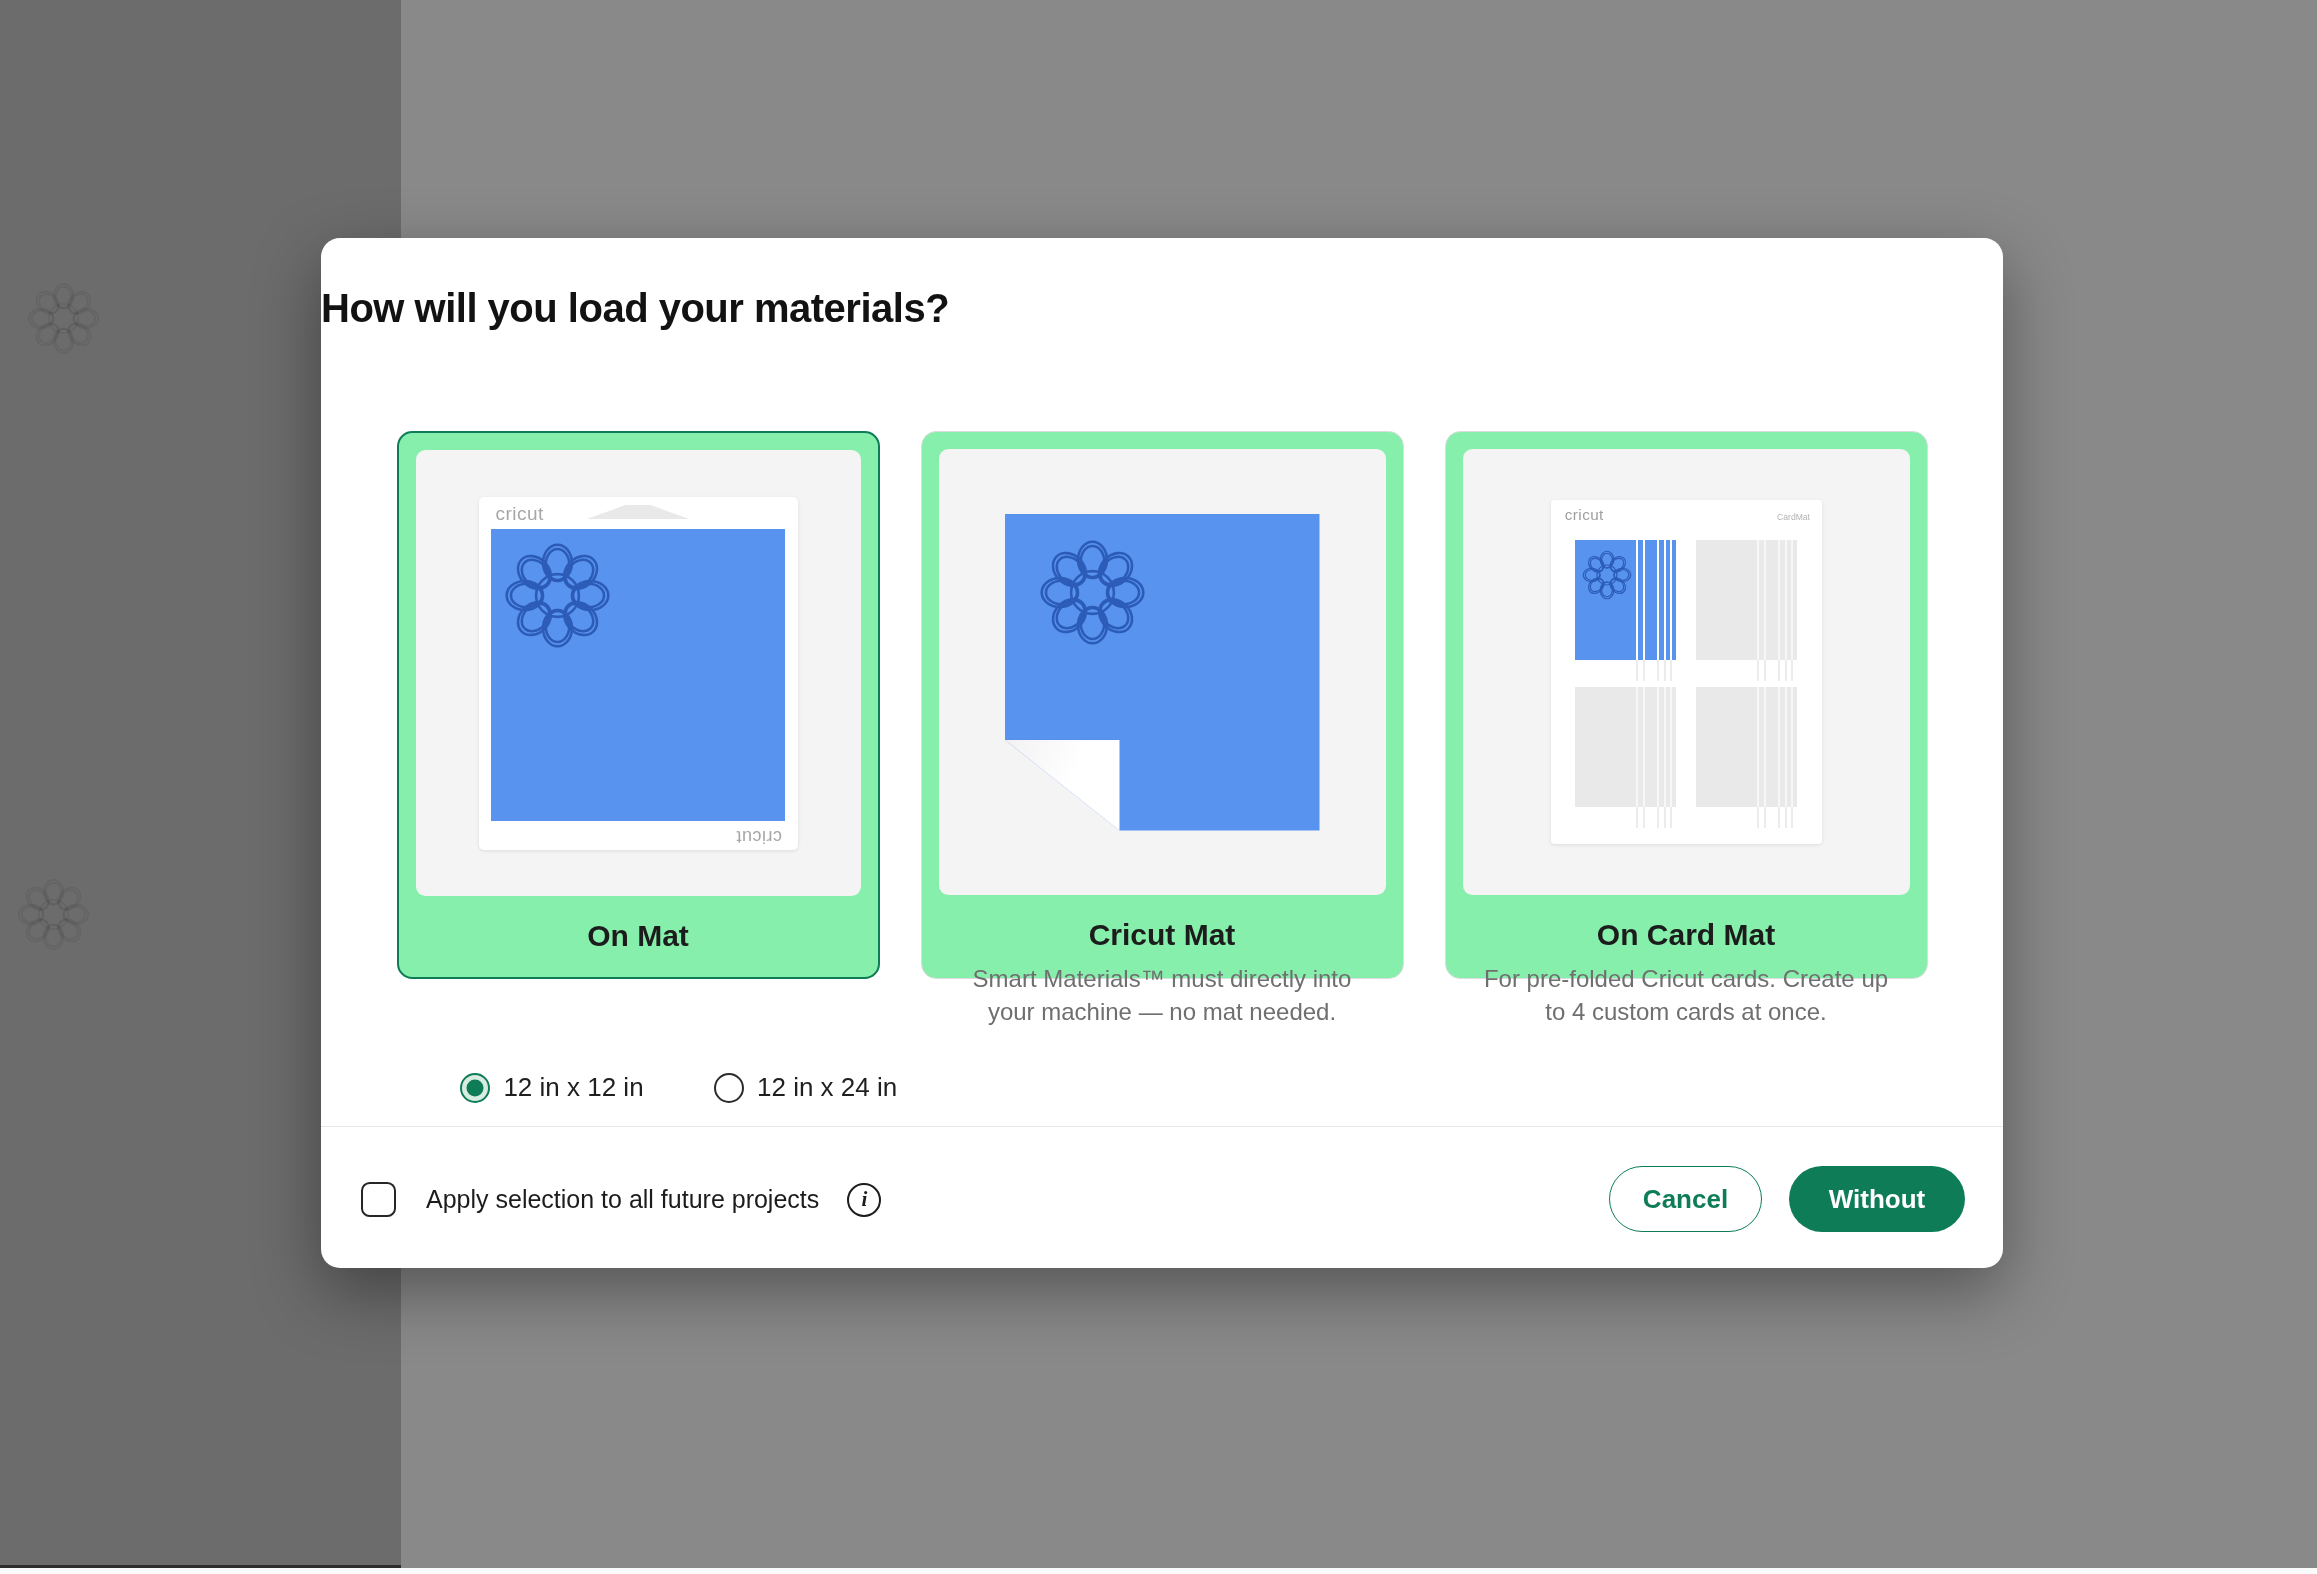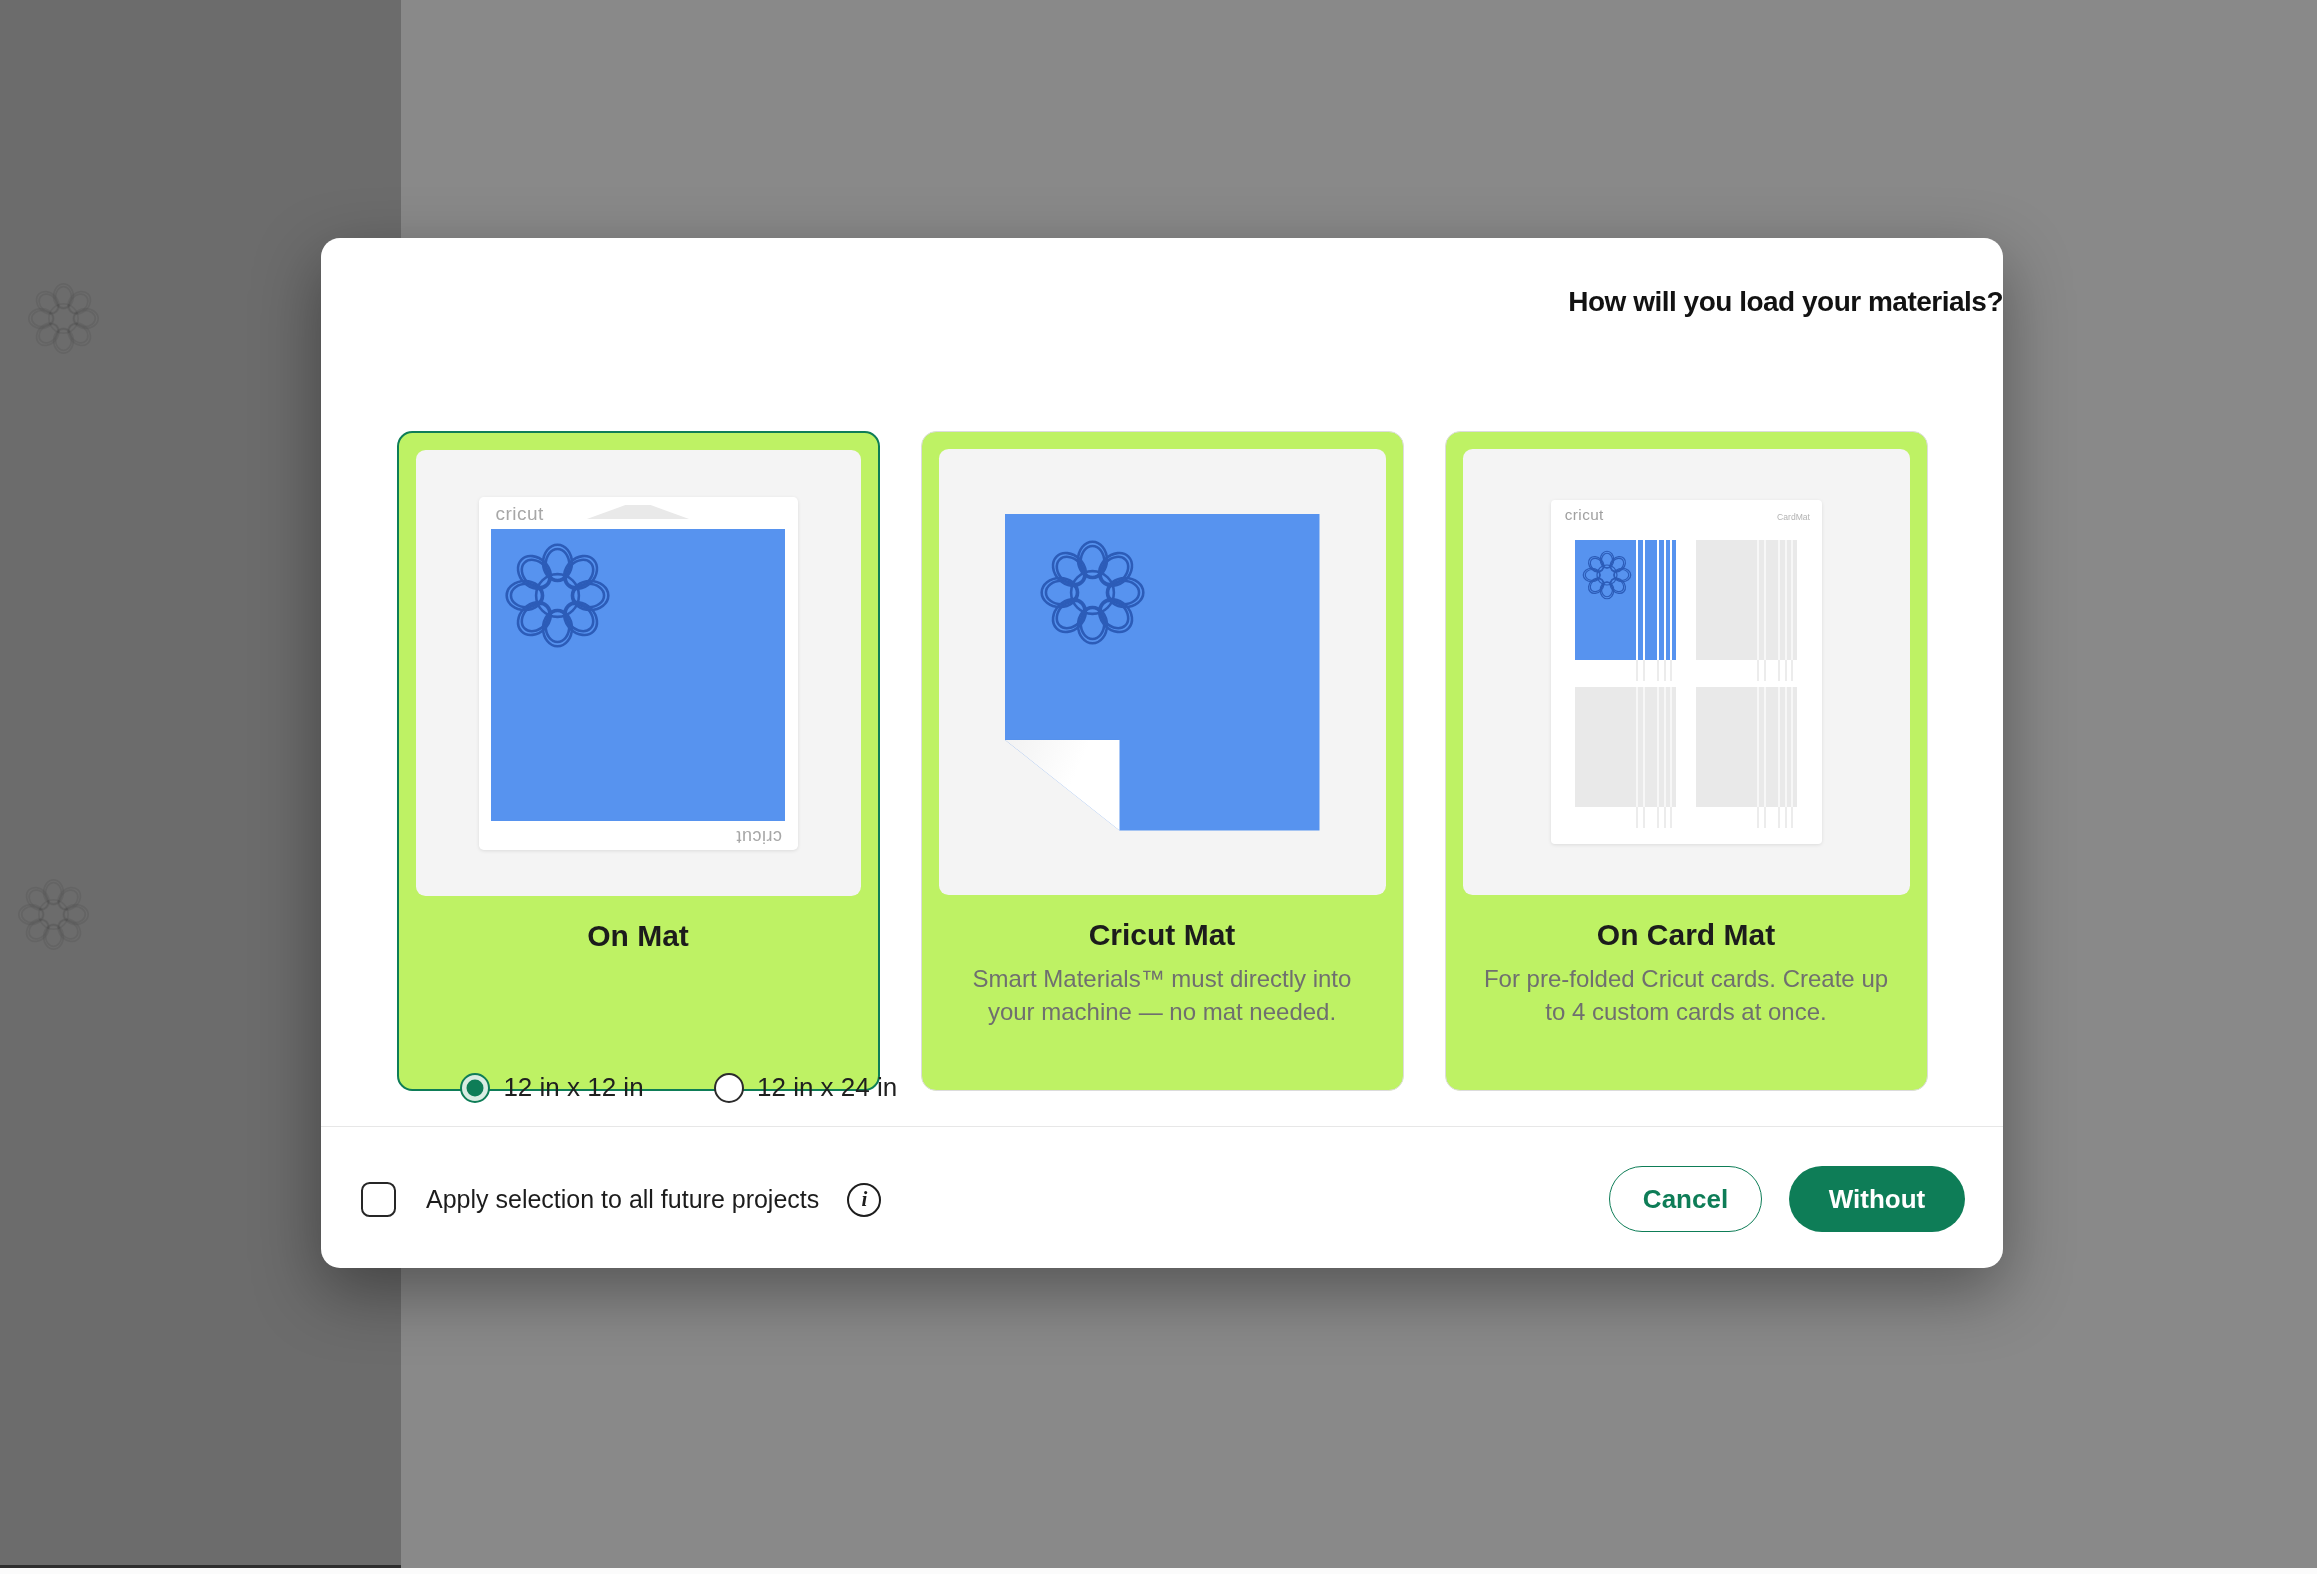--- a/index.html
+++ b/index.html
@@ -19,32 +19,32 @@
   .bottom-white-strip{position:absolute;left:0;bottom:0;width:2317px;height:5.7px;background:#fbfbfb;}
 
   
   .dialog{
     position:absolute;left:321px;top:238px;width:1682px;height:1030px;
     background:#ffffff;border-radius:19px;
     box-shadow:0 23px 67px rgba(0,0,0,.38);
   }
   .dialog-title{
     position:absolute;top:48px;left:0;width:100%;
-    text-align:right;font-size:28px;font-weight:700;color:#121212;
+    text-align:left;font-size:40px;font-weight:700;color:#121212;
     letter-spacing:-0.5px;
   }
 
   
   .cards{
     position:absolute;top:193px;left:0;width:100%;
     display:flex;justify-content:center;gap:41px;
   }
   .card{
-    box-sizing:border-box;width:483px;height:660px;
-    background:#bef264;border:1.9px solid #dcdcdc;border-radius:15.3px;
+    box-sizing:border-box;width:483px;height:548px;
+    background:#86efac;border:1.9px solid #dcdcdc;border-radius:15.3px;
     position:relative;
   }
   .card.selected{border:2.9px solid #0e7d57;}
   .card-imgbox{
     position:absolute;left:17px;right:17px;top:17px;height:446px;
     background:#f4f4f4;border-radius:9.6px;
     display:flex;align-items:center;justify-content:center;
   }
   .card-title{
     position:absolute;top:486px;left:0;width:100%;text-align:center;

